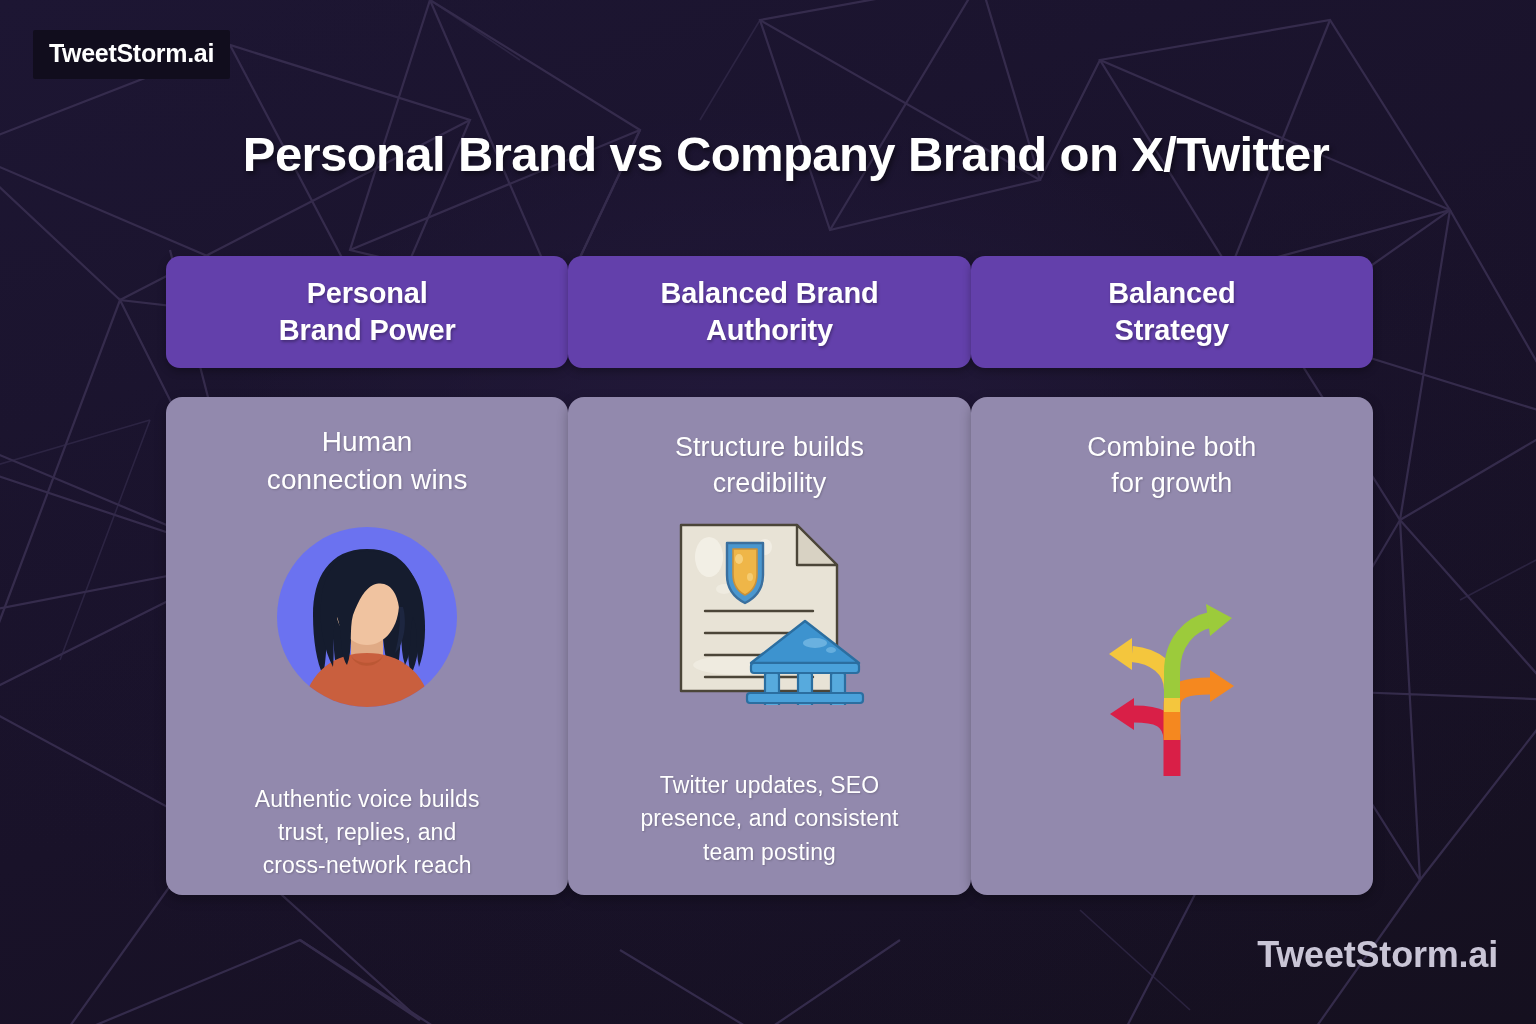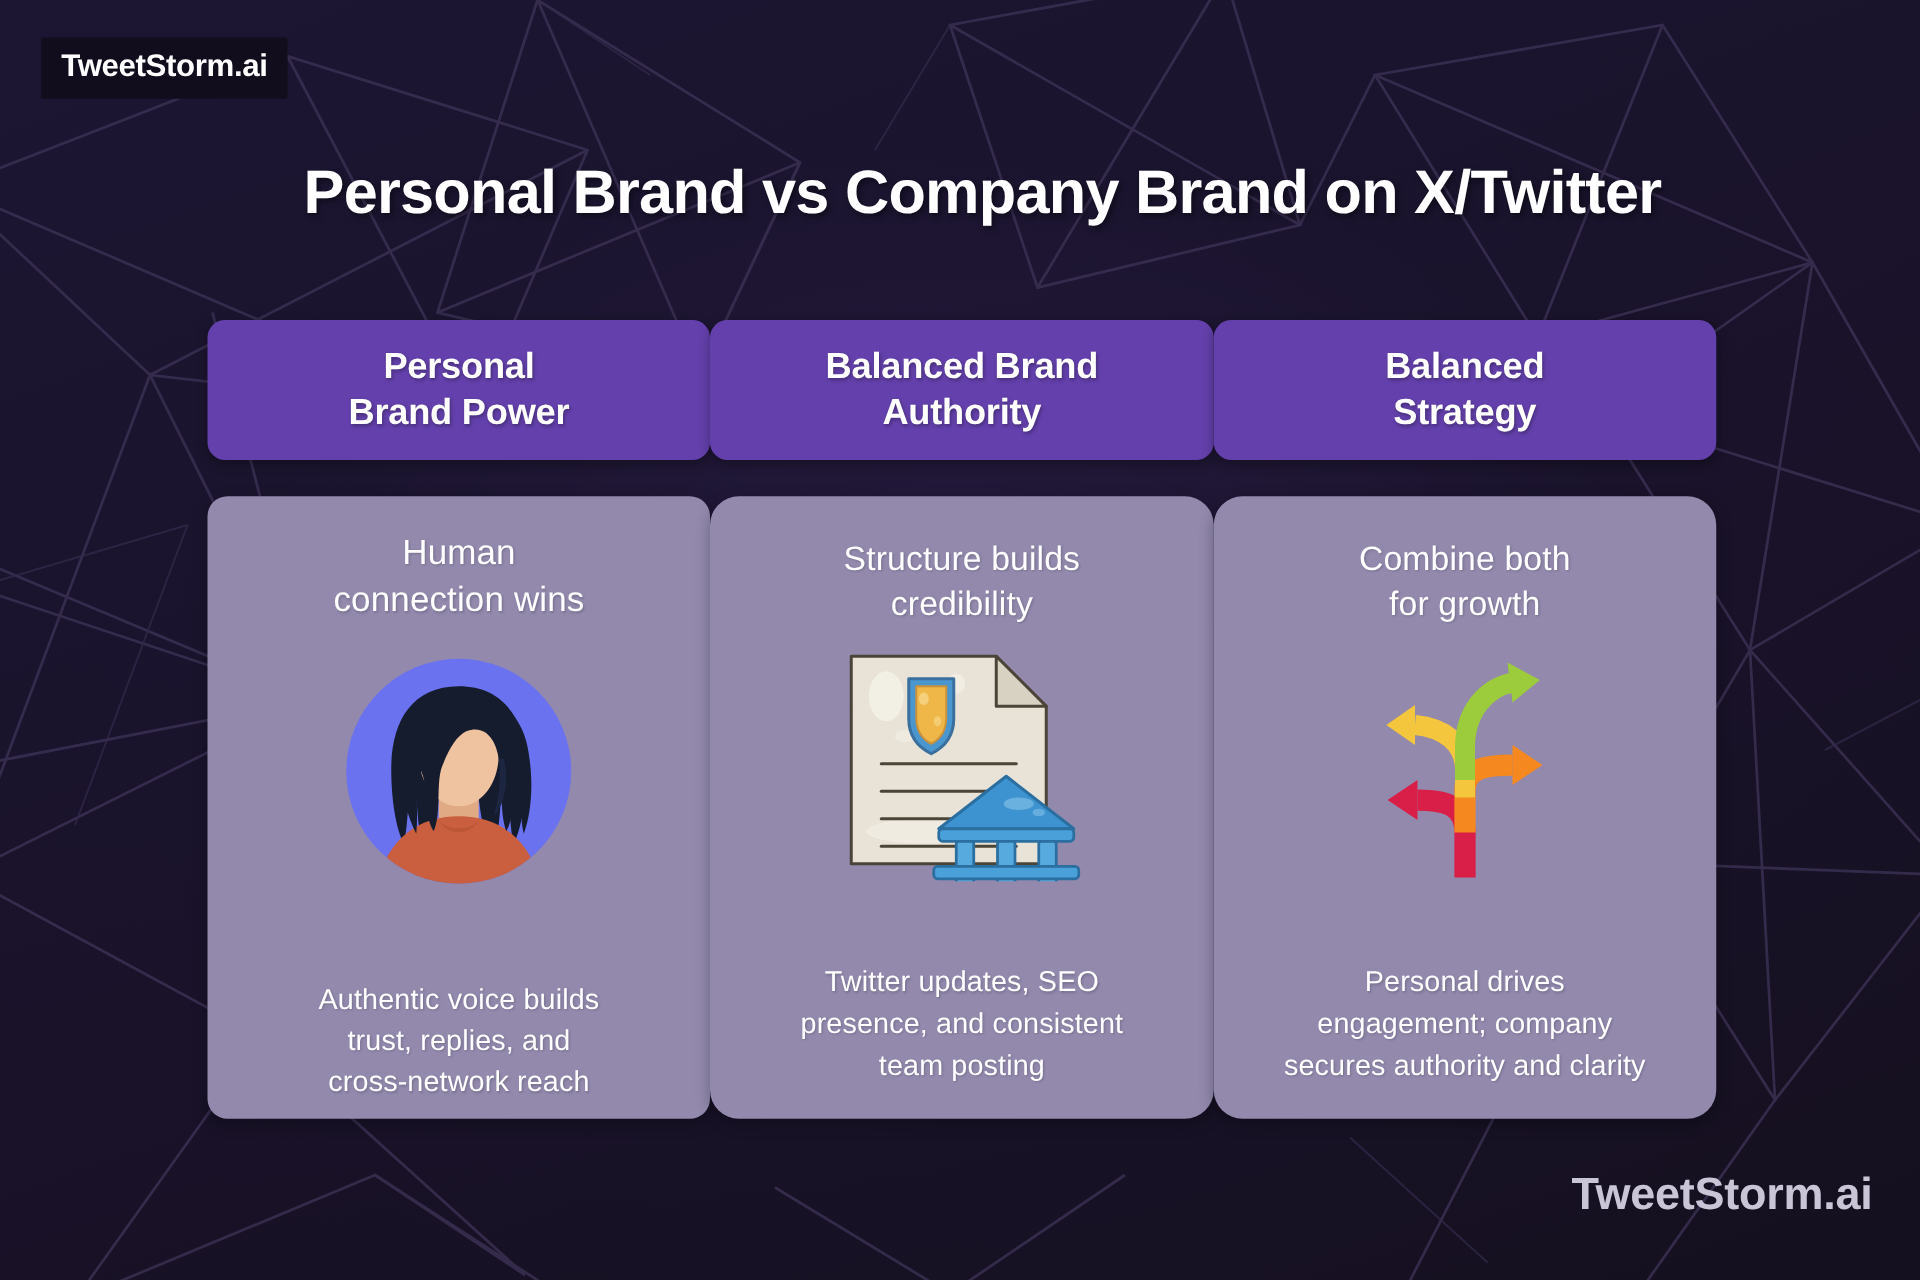--- a/index.html
+++ b/index.html
@@ -129,21 +129,21 @@
     line-height: 1.45;
     text-align: center;
     letter-spacing: 0.1px;
     white-space: pre-line;
     text-shadow: 1px 1px 2px rgba(0,0,0,0.18);
     margin-top: 48px;
   }
   
   .col-1 .lead-text { font-size: 28px; }
   .col-1 .card-body { padding-top: 26px; gap: 24px; }
-  .col-2 .card-body, .col-3 .card-body { padding-top: 32px; border-radius: 23px; }
+  .col-2 .card-body, .col-3 .card-body { padding-top: 32px; }
   
   .watermark {
     position: absolute;
     right: 38px;
     bottom: 48px;
     color: #c9c5d6;
     font-size: 36px;
     font-weight: bold;
     letter-spacing: -0.2px;
     white-space: nowrap;
@@ -304,23 +304,20 @@
             <path d="M90 150 L90 116 C90 98 108 96 128 96" fill="none" stroke="#f5881f" stroke-width="17" stroke-linecap="butt"></path>
             <path d="M128 80 L152 96 L128 112 Z" fill="#f5881f"></path>
 
             <path d="M90 122 L90 100 C90 78 72 66 50 64" fill="none" stroke="#f4c63d" stroke-width="16" stroke-linecap="butt"></path>
             <path d="M50 48 L27 64 L50 80 Z" fill="#f4c63d"></path>
 
             <path d="M90 108 L90 82 C90 52 108 34 128 30" fill="none" stroke="#9ccb3b" stroke-width="16" stroke-linecap="butt"></path>
             <path d="M124 14 L150 28 L128 46 Z" fill="#9ccb3b"></path>
           </svg>
         </div>
-        <div class="caption-text">Personal drives
-engagement; company
-secures authority and clarity</div>
       </div>
     </div>
 
   </div>
 
   <div class="watermark">TweetStorm.ai</div>
 
 </div>
 
 </body></html>

